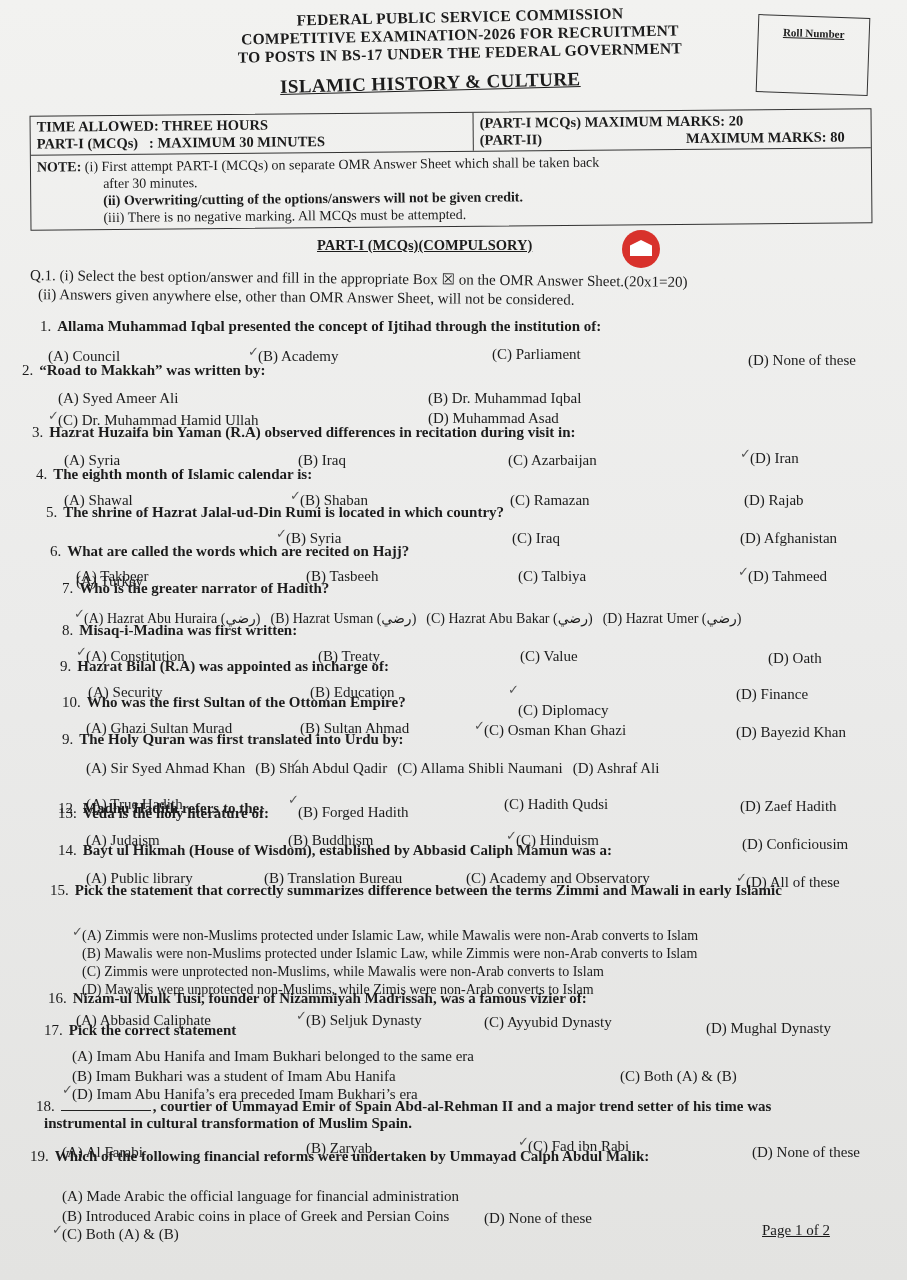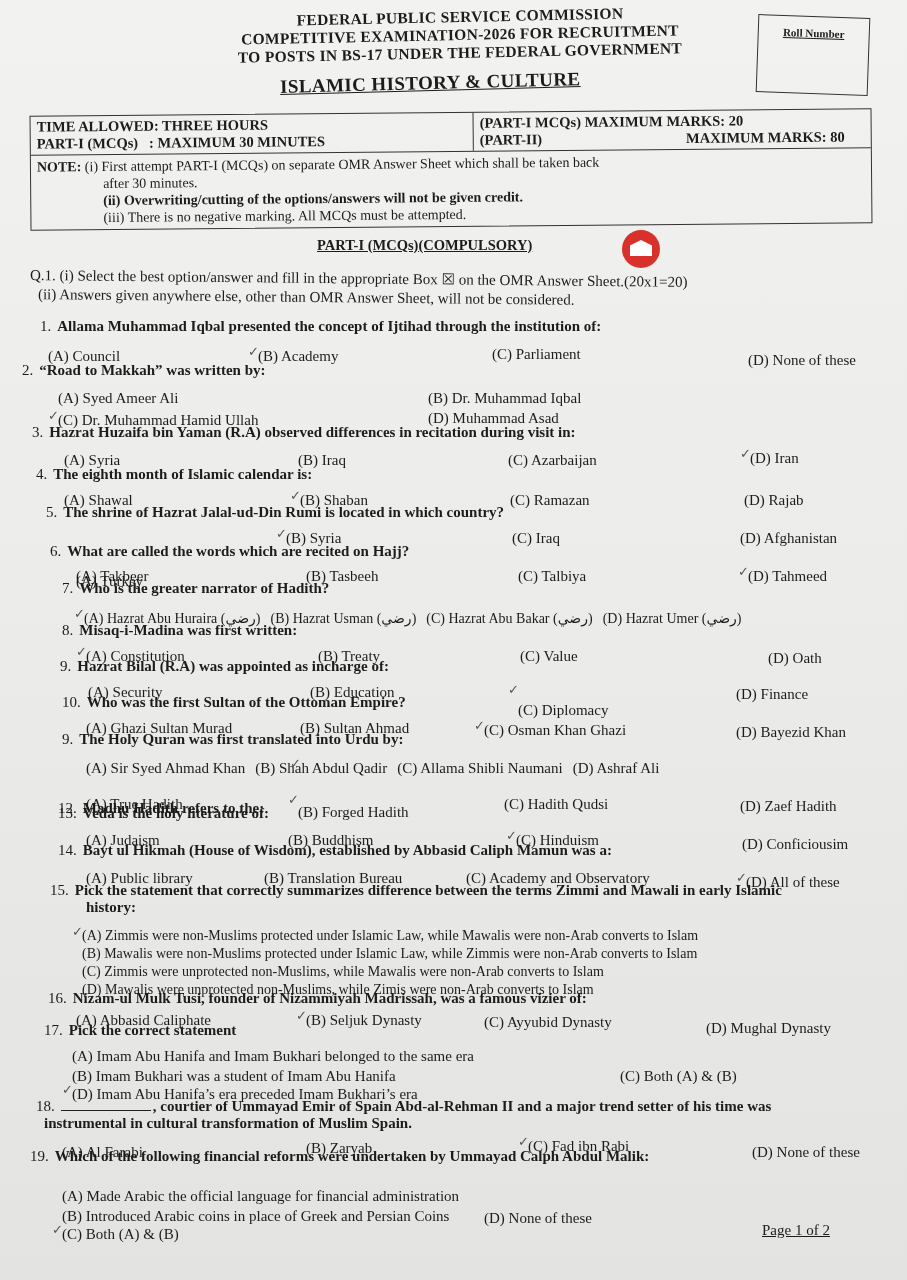--- a/index.html
+++ b/index.html
@@ -154,21 +154,21 @@
       <div class="opt" style="left: 288px; top: 832px;">(B)  Buddhism</div>
       <div class="opt" style="left: 516px; top: 832px;">(C)   Hinduism</div>
       <div class="opt" style="left: 742px; top: 836px;">(D) Conficiousim</div>
       <span class="tick" style="left: 506px; top: 828px;">✓</span>
       <div class="q" style="left: 58px; top: 842px;"><span class="num">14.</span><span class="stem">Bayt ul Hikmah (House of Wisdom), established by Abbasid Caliph Mamun was a:</span></div>
       <div class="opt" style="left: 86px; top: 870px;">(A)  Public library</div>
       <div class="opt" style="left: 264px; top: 870px;">(B)   Translation Bureau</div>
       <div class="opt" style="left: 466px; top: 870px;">(C)   Academy and Observatory</div>
       <div class="opt" style="left: 746px; top: 874px;">(D)   All of these</div>
       <span class="tick" style="left: 736px; top: 870px;">✓</span>
-      <div class="q" style="left: 50px; top: 882px;"><span class="num">15.</span><span class="stem">Pick the statement that correctly summarizes difference between the terms Zimmi and Mawali in early Islamic</span><div class="stem" style="padding-left:36px">history:</div></div>
+      <div class="q" style="left: 50px; top: 882px;"><span class="num">15.</span><span class="stem">Pick the statement that correctly summarizes difference between the terms Zimmi and Mawali in early Islamic</span></div>
       <div class="opt" style="left: 82px; top: 928px; font-size: 14px;">(A)  Zimmis were non-Muslims protected under Islamic Law, while Mawalis were non-Arab converts to Islam</div>
       <div class="opt" style="left: 82px; top: 946px; font-size: 14px;">(B)  Mawalis were non-Muslims protected under Islamic Law, while Zimmis were non-Arab converts to Islam</div>
       <div class="opt" style="left: 82px; top: 964px; font-size: 14px;">(C)  Zimmis were unprotected non-Muslims, while Mawalis were non-Arab converts to Islam</div>
       <div class="opt" style="left: 82px; top: 982px; font-size: 14px;">(D)  Mawalis were unprotected non-Muslims, while Zimis were non-Arab converts to Islam</div>
       <span class="tick" style="left: 72px; top: 924px;">✓</span>
       <div class="q" style="left: 48px; top: 990px;"><span class="num">16.</span><span class="stem">Nizam-ul Mulk Tusi, founder of Nizammiyah Madrissah, was a famous vizier of:</span></div>
       <div class="opt" style="left: 76px; top: 1012px;">(A)  Abbasid Caliphate</div>
       <div class="opt" style="left: 306px; top: 1012px;">(B)  Seljuk Dynasty</div>
       <div class="opt" style="left: 484px; top: 1014px;">(C)  Ayyubid Dynasty</div>
       <div class="opt" style="left: 706px; top: 1020px;">(D)  Mughal Dynasty</div>

